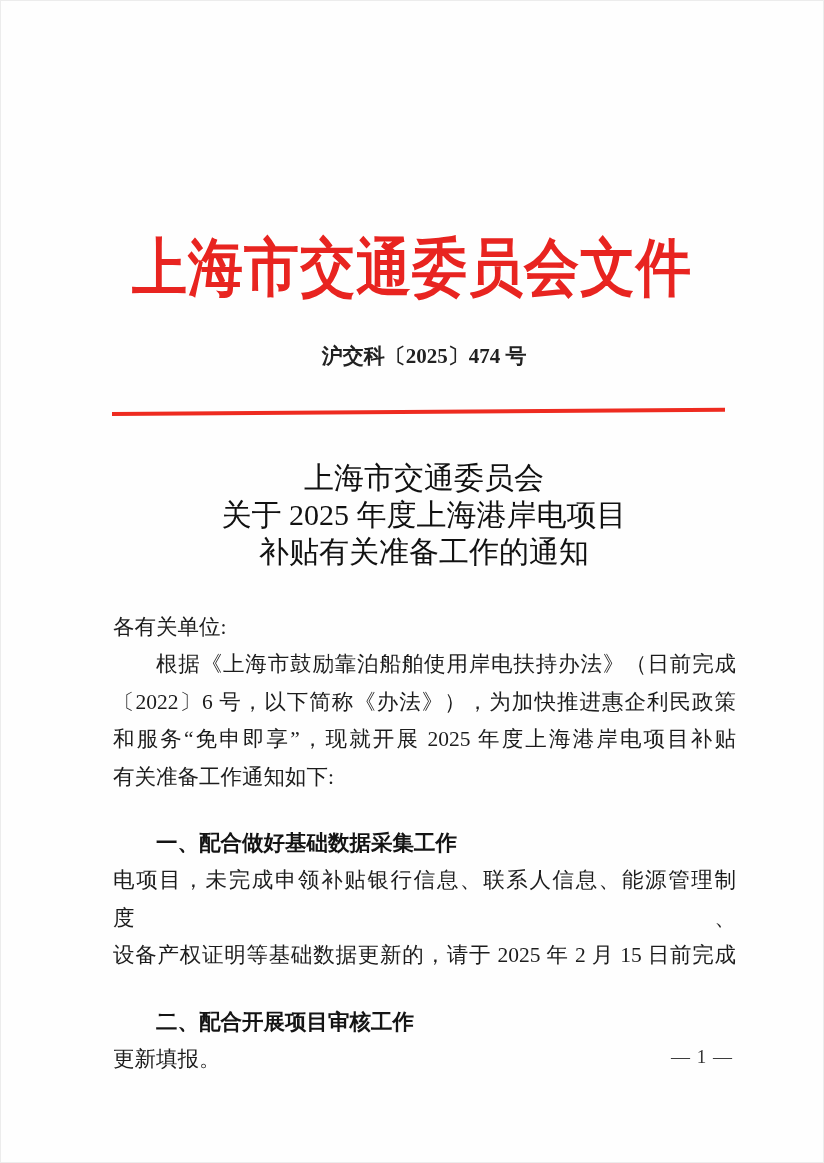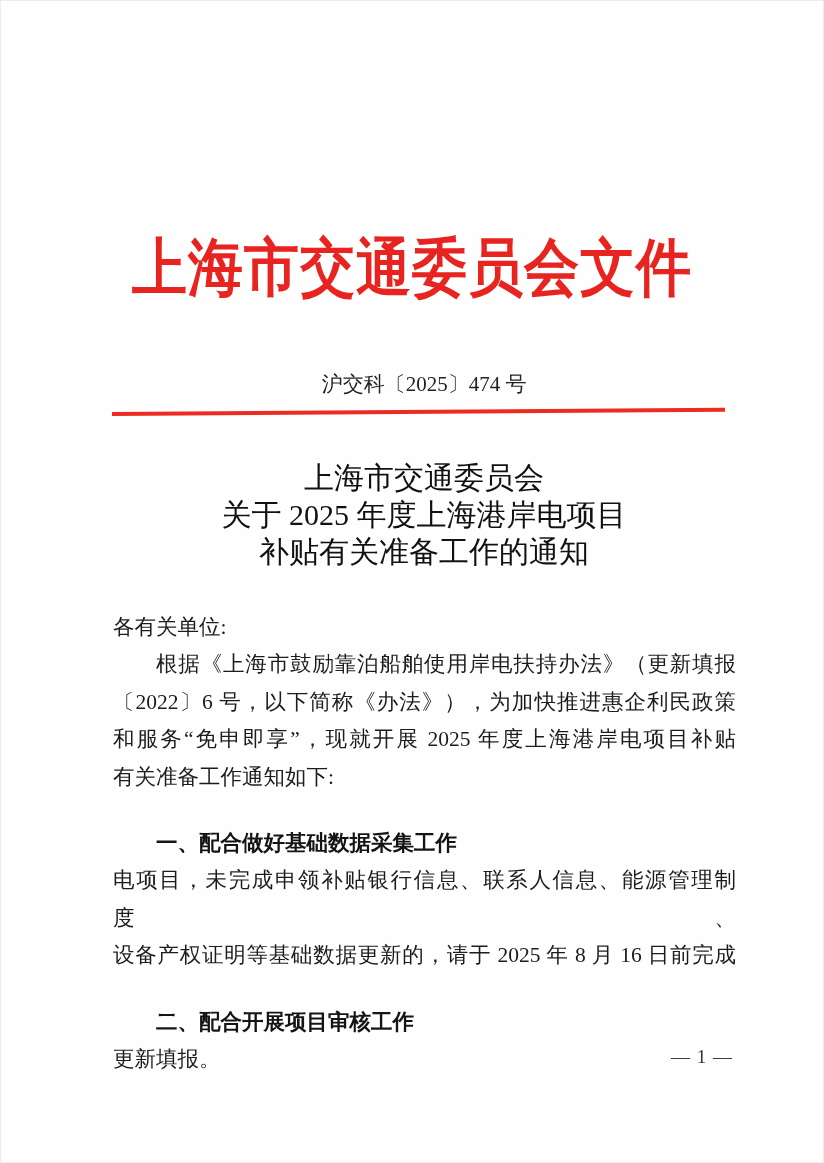--- a/index.html
+++ b/index.html
@@ -30,27 +30,28 @@
     letter-spacing: 1px;
     line-height: 80px;
     color: #e82420;
     transform: scaleY(1.14);
     transform-origin: center top;
     white-space: nowrap;
   }
   
   .doc-number {
     position: absolute;
-    top: 368px;
+    top: 340px;
     left: 112px;
     width: 622px;
     text-align: center;
     font-size: 21px;
     line-height: 30px;
     color: #222222;
+    font-weight: bold;
   }
   
   .red-line {
     position: absolute;
     top: 411px;
     left: 111px;
     width: 613px;
     height: 4px;
     background: #ee2b20;
     transform: rotate(-0.4deg);
@@ -117,26 +118,26 @@
   <div class="red-line"></div>
 
   <div class="title-block">
     <div>上海市交通委员会</div>
     <div>关于 2025 年度上海港岸电项目</div>
     <div>补贴有关准备工作的通知</div>
   </div>
 
   <div class="body-block">
     <div class="body-line">各有关单位:</div>
-    <div class="body-line justify indent">根据《上海市鼓励靠泊船舶使用岸电扶持办法》（更新填报</div>
+    <div class="body-line justify indent">根据《上海市鼓励靠泊船舶使用岸电扶持办法》（日前完成</div>
     <div class="body-line justify">〔2022〕6 号，以下简称《办法》），为加快推进惠企利民政策</div>
     <div class="body-line justify">和服务“免申即享”，现就开展 2025 年度上海港岸电项目补贴</div>
     <div class="body-line">有关准备工作通知如下:</div>
     <div class="body-line heading indent">一、配合做好基础数据采集工作</div>
     <div class="body-line justify">电项目，未完成申领补贴银行信息、联系人信息、能源管理制度、</div>
-    <div class="body-line justify">设备产权证明等基础数据更新的，请于 2025 年 8 月 16 日前完成</div>
+    <div class="body-line justify">设备产权证明等基础数据更新的，请于 2025 年 2 月 15 日前完成</div>
     <div class="body-line heading indent">二、配合开展项目审核工作</div>
     <div class="body-line">更新填报。</div>
   </div>
 
   <div class="page-number">— 1 —</div>
 
 </div>
 
 </body></html>

